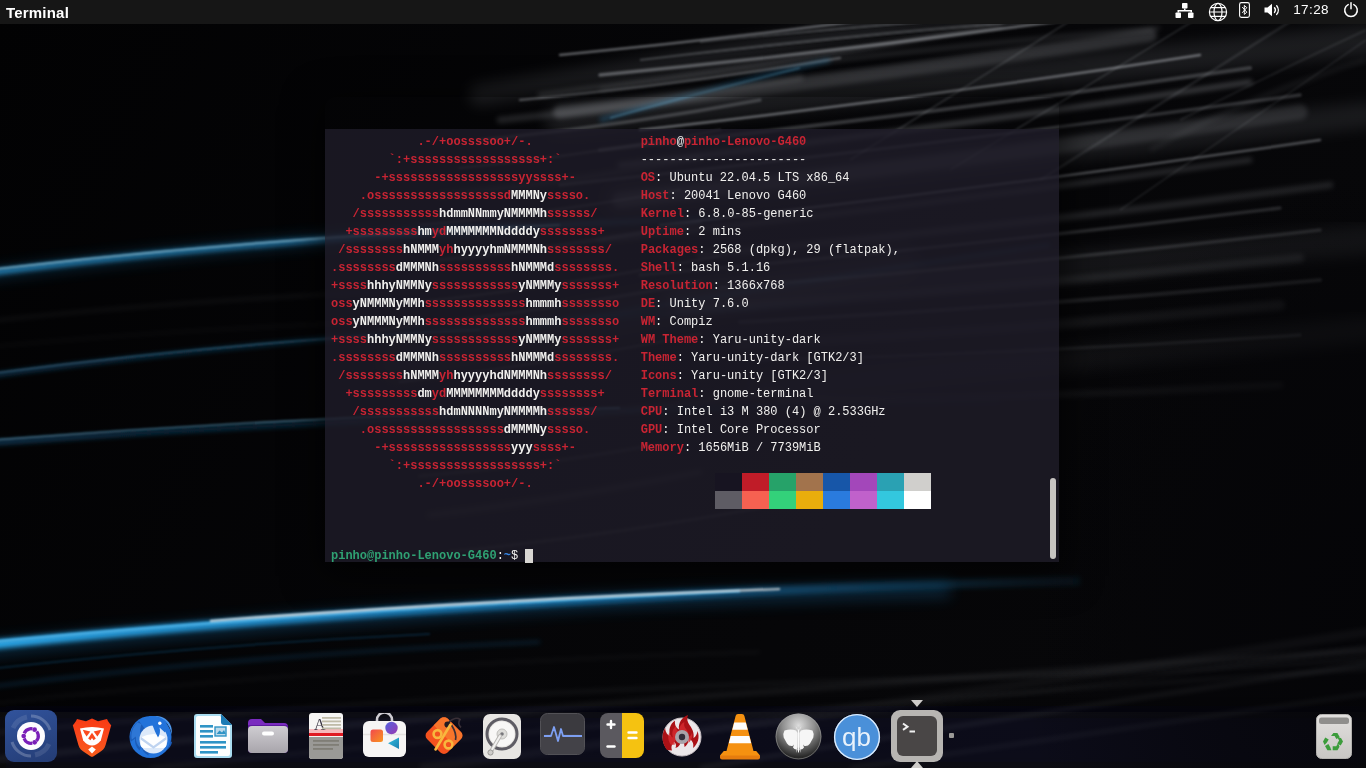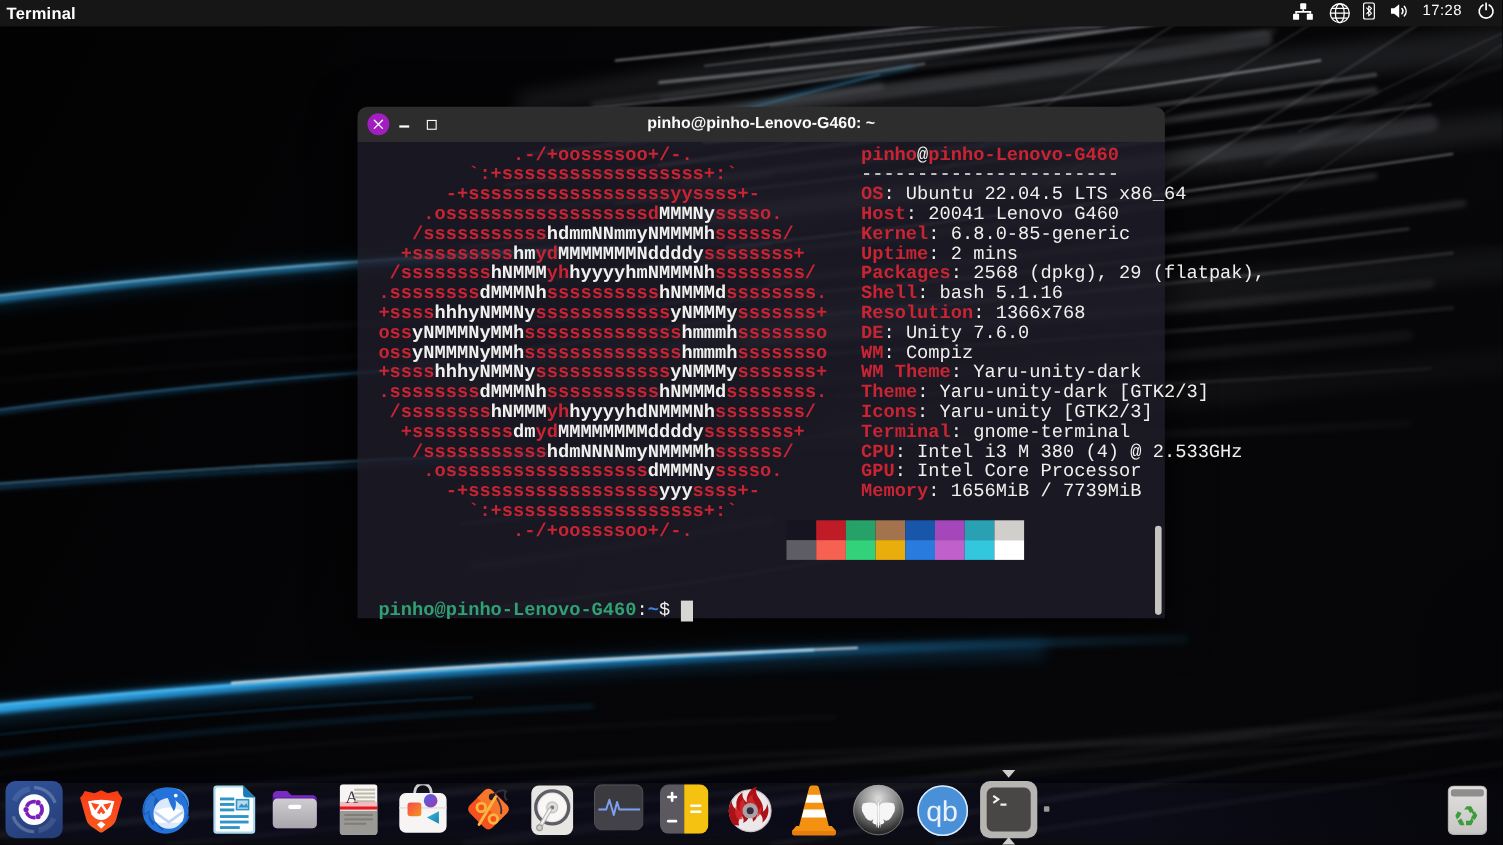--- a/index.html
+++ b/index.html
@@ -12,22 +12,22 @@
 #win{position:absolute;left:325px;top:97px;width:734px;height:465px;z-index:20;
   border-radius:9px 9px 0 0;box-shadow:0 8px 36px 6px rgba(0,0,0,0.6)}
 #titlebar{position:absolute;left:0;top:0;width:100%;height:32px;background:#2d2d2d;border-radius:9px 9px 0 0}
 #title{position:absolute;width:100%;text-align:center;top:7px;color:#fafafa;font-size:14.5px;font-weight:bold}
 #btn-close{position:absolute;left:9px;top:6px;width:20px;height:20px;border-radius:50%;background:#a21caf;
   background:#a01fbe;display:flex;align-items:center;justify-content:center;z-index:2}
 #btn-min{position:absolute;left:363px;top:115px;z-index:2}
 #btn-min{left:38px;top:17px;width:9px;height:1.6px;background:#fff;position:absolute}
 #btn-max{position:absolute;left:63px;top:12px;width:8.5px;height:8.5px;border:1.3px solid #fff;z-index:2}
 #termbody{position:absolute;left:0;top:32px;width:100%;height:433px;background:rgba(31,28,40,0.82)}
-#termtext{position:absolute;left:19px;top:4px;font-family:"Liberation Mono",monospace;
-  font-size:17px;line-height:18px;font-weight:bold;letter-spacing:0}
+#termtext{position:absolute;left:6px;top:4px;font-family:"Liberation Mono",monospace;
+  font-size:12px;line-height:18px;font-weight:bold;letter-spacing:0}
 #termtext .r{color:#c82433}
 #termtext .w{color:#f1f0ee}
 #termtext .wn{color:#f1f0ee;font-weight:normal}
 #termtext .g{color:#2fa173}
 #termtext .bl{color:#3584e4}
 #termtext .cur{background:#d8d6d2}
 #palette{position:absolute;left:390px;top:343.5px;width:216px;height:36px}
 #palette i{position:absolute;width:27px;height:18px}
 #scrollbar{position:absolute;right:3px;top:349px;width:6px;height:81px;background:#c6c4c1;border-radius:3px}
 #dock{position:absolute;left:0;top:0;width:1366px;height:768px;z-index:10}
@@ -179,30 +179,20 @@
     </svg>
     <span id="clock">17:28</span>
     <svg width="16" height="16" viewBox="0 0 16 16" style="margin-left:14px">
       <path d="M5.2 2.6a6.3 6.3 0 1 0 5.6 0" stroke="#fff" stroke-width="1.5" fill="none" stroke-linecap="round"></path>
       <path d="M8 0.8v6" stroke="#fff" stroke-width="1.5" stroke-linecap="round"></path>
     </svg>
   </div>
 </div>
 
 <div id="win">
-  <div id="titlebar">
-    <div id="btn-close">
-          <svg width="10" height="10" viewBox="0 0 10 10">
-      <path d="M1.3 1.3l7.4 7.4M8.7 1.3L1.3 8.7" stroke="#fff" stroke-width="1.25" stroke-linecap="round"></path>
-          </svg>
-        </div>
-    <div id="btn-min"></div>
-    <div id="btn-max"></div>
-    <div id="title">pinho@pinho-Lenovo-G460: ~</div>
-  </div>
   <div id="termbody">
     <pre id="termtext"><span class="r">            .-/+oossssoo+/-.</span>               <span class="r">pinho</span><span class="wn">@</span><span class="r">pinho-Lenovo-G460</span>
 <span class="r">        `:+ssssssssssssssssss+:`</span>           <span class="wn">-----------------------</span>
 <span class="r">      -+ssssssssssssssssssyyssss+-</span>         <span class="r">OS</span><span class="wn">: Ubuntu 22.04.5 LTS x86_64</span>
 <span class="r">    .ossssssssssssssssssd</span><span class="w">MMMNy</span><span class="r">sssso.</span>       <span class="r">Host</span><span class="wn">: 20041 Lenovo G460</span>
 <span class="r">   /sssssssssss</span><span class="w">hdmmNNmmyNMMMMh</span><span class="r">ssssss/</span>      <span class="r">Kernel</span><span class="wn">: 6.8.0-85-generic</span>
 <span class="r">  +sssssssss</span><span class="w">hm</span><span class="r">yd</span><span class="w">MMMMMMMNddddy</span><span class="r">ssssssss+</span>     <span class="r">Uptime</span><span class="wn">: 2 mins</span>
 <span class="r"> /ssssssss</span><span class="w">hNMMM</span><span class="r">yh</span><span class="w">hyyyyhmNMMMNh</span><span class="r">ssssssss/</span>    <span class="r">Packages</span><span class="wn">: 2568 (dpkg), 29 (flatpak),</span>
 <span class="r">.ssssssss</span><span class="w">dMMMNh</span><span class="r">ssssssssss</span><span class="w">hNMMMd</span><span class="r">ssssssss.</span>   <span class="r">Shell</span><span class="wn">: bash 5.1.16</span>
 <span class="r">+ssss</span><span class="w">hhhyNMMNy</span><span class="r">ssssssssssss</span><span class="w">yNMMMy</span><span class="r">sssssss+</span>   <span class="r">Resolution</span><span class="wn">: 1366x768</span>

